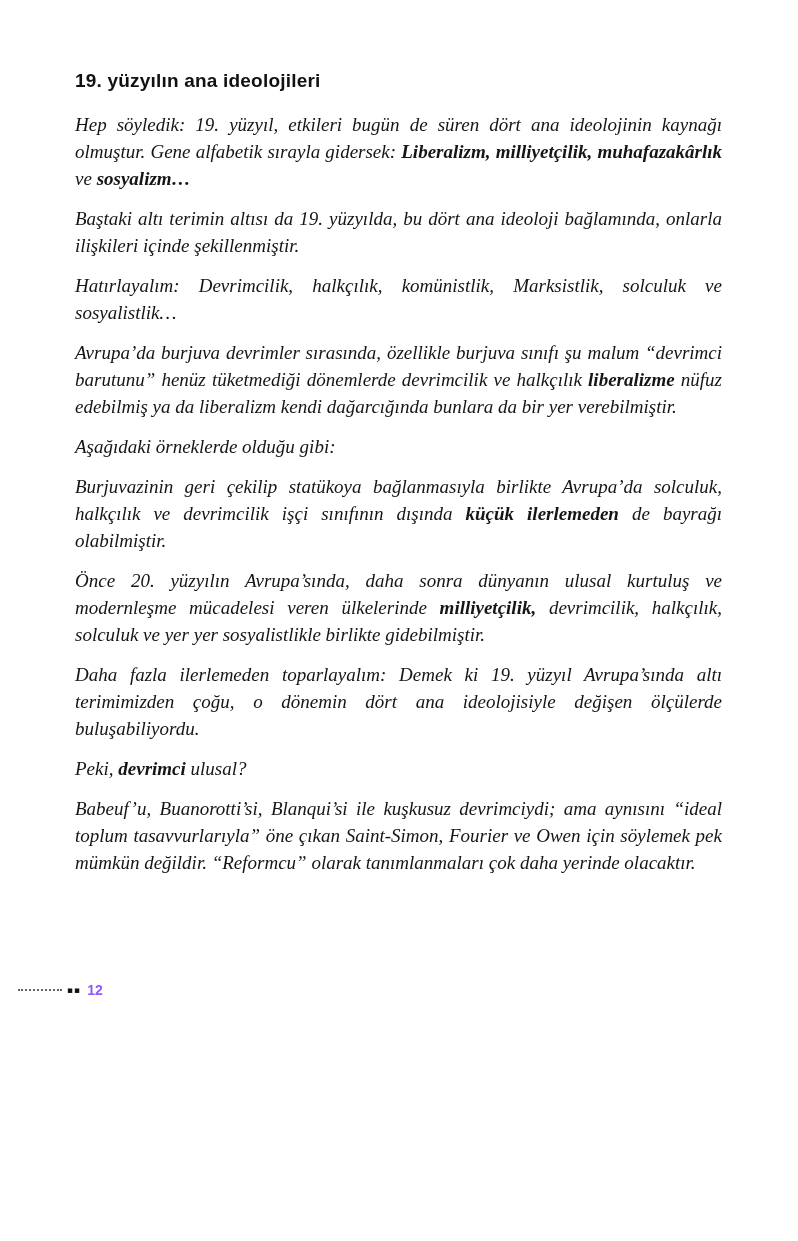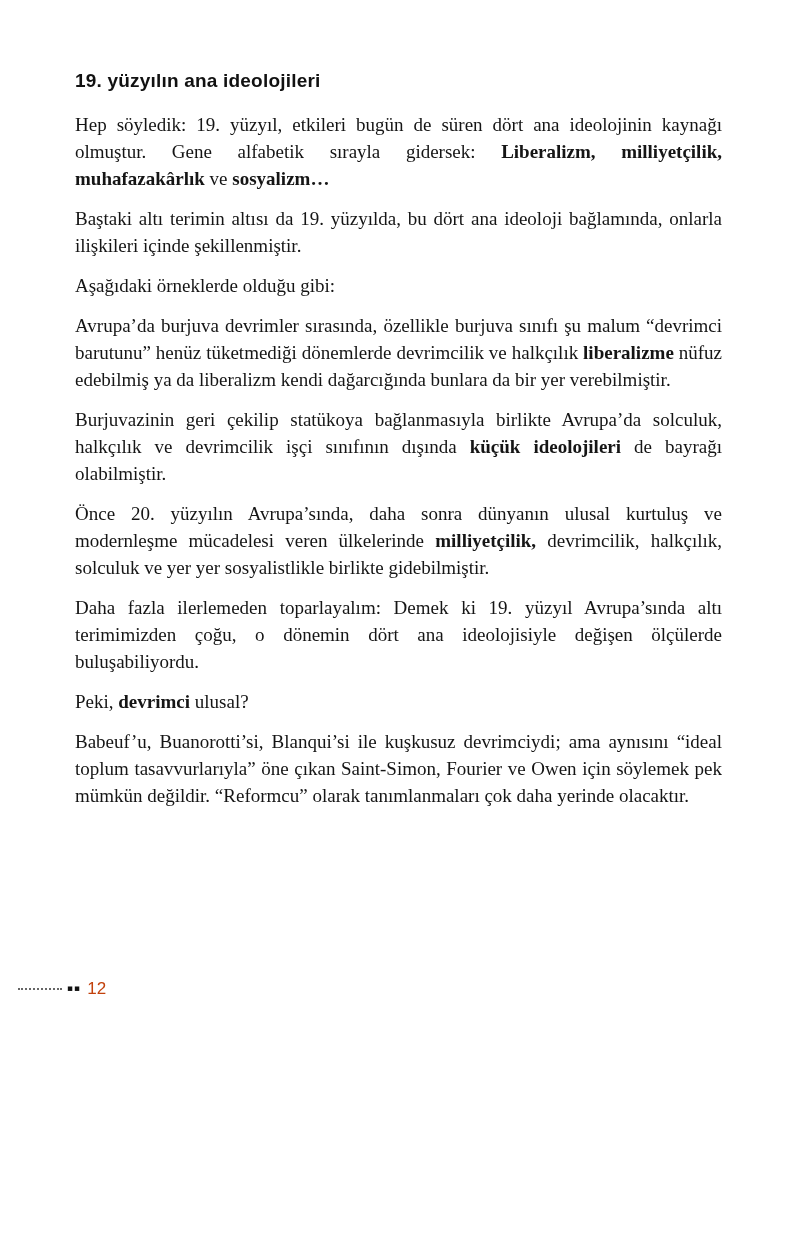--- a/index.html
+++ b/index.html
@@ -24,20 +24,21 @@
     font-weight: 700;
     color: #111111;
     margin: 0 0 19px 0;
     letter-spacing: 0.2px;
   }
   .body-par {
     font-size: 19px;
     line-height: 27px;
     text-align: justify;
     margin: 0 0 13px 0;
+    font-style: italic;
   }
   .body-par b { font-weight: 700; }
   .footer {
     position: absolute;
     left: 18px;
     bottom: 46px;
     display: flex;
     align-items: center;
   }
   .dotted-rule {
@@ -50,37 +51,38 @@
   .footer-squares {
     font-family: "DejaVu Sans", sans-serif;
     font-size: 9px;
     color: #111111;
     letter-spacing: 1px;
     margin-right: 6px;
     line-height: 1;
   }
   .page-number {
     font-family: "Liberation Sans", sans-serif;
-    font-size: 17px;
-    font-weight: 400;
-    color: #c2410c;
+    font-size: 14px;
+    font-weight: 700;
+    color: #8b5cf6;
     line-height: 1;
   }
 </style>
 </head>
 <body>
 
 <div class="page">
   <div class="content">
     <h1 class="title">19. yüzyılın ana ideolojileri</h1>
     <p class="body-par"><span>Hep söyledik: 19. yüzyıl, etkileri bugün de süren dört ana ideolojinin kaynağı olmuştur. Gene alfabetik sırayla gidersek: </span><b>Liberalizm, milliyetçilik, muhafazakârlık</b><span> ve </span><b>sosyalizm…</b></p>
     <p class="body-par"><span>Baştaki altı terimin altısı da 19. yüzyılda, bu dört ana ideoloji bağlamında, onlarla ilişkileri içinde şekillenmiştir.</span></p>
+    <p class="body-par"><span>Hatırlayalım: Devrimcilik, halkçılık, komünistlik, Marksistlik, solculuk ve sosyalistlik…</span></p>
+    <p class="body-par"><span>Avrupa’da burjuva devrimler sırasında, özellikle burjuva sınıfı şu malum “devrimci barutunu” henüz tüketmediği dönemlerde devrimcilik ve halkçılık </span><b>liberalizme</b><span> nüfuz edebilmiş ya da liberalizm kendi dağarcığında bunlara da bir yer verebilmiştir.</span></p>
     <p class="body-par"><span>Aşağıdaki örneklerde olduğu gibi:</span></p>
-    <p class="body-par"><span>Avrupa’da burjuva devrimler sırasında, özellikle burjuva sınıfı şu malum “devrimci barutunu” henüz tüketmediği dönemlerde devrimcilik ve halkçılık </span><b>liberalizme</b><span> nüfuz edebilmiş ya da liberalizm kendi dağarcığında bunlara da bir yer verebilmiştir.</span></p>
-    <p class="body-par"><span>Burjuvazinin geri çekilip statükoya bağlanmasıyla birlikte Avrupa’da solculuk, halkçılık ve devrimcilik işçi sınıfının dışında </span><b>küçük ideolojileri</b><span> de bayrağı olabilmiştir.</span></p>
+    <p class="body-par"><span>Burjuvazinin geri çekilip statükoya bağlanmasıyla birlikte Avrupa’da solculuk, halkçılık ve devrimcilik işçi sınıfının dışında </span><b>küçük ilerlemeden</b><span> de bayrağı olabilmiştir.</span></p>
     <p class="body-par"><span>Önce 20. yüzyılın Avrupa’sında, daha sonra dünyanın ulusal kurtuluş ve modernleşme mücadelesi veren ülkelerinde </span><b>milliyetçilik,</b><span> devrimcilik, halkçılık, solculuk ve yer yer sosyalistlikle birlikte gidebilmiştir.</span></p>
     <p class="body-par"><span>Daha fazla ilerlemeden toparlayalım: Demek ki 19. yüzyıl Avrupa’sında altı terimimizden çoğu, o dönemin dört ana ideolojisiyle değişen ölçülerde buluşabiliyordu.</span></p>
     <p class="body-par"><span>Peki, </span><b>devrimci</b><span> ulusal?</span></p>
     <p class="body-par"><span>Babeuf’u, Buanorotti’si, Blanqui’si ile kuşkusuz devrimciydi; ama aynısını “ideal toplum tasavvurlarıyla” öne çıkan Saint-Simon, Fourier ve Owen için söylemek pek mümkün değildir. “Reformcu” olarak tanımlanmaları çok daha yerinde olacaktır.</span></p>
   </div>
 
   <div class="footer">
     <span class="dotted-rule"></span>
     <span class="footer-squares">▪▪</span>
     <span class="page-number">12</span>

